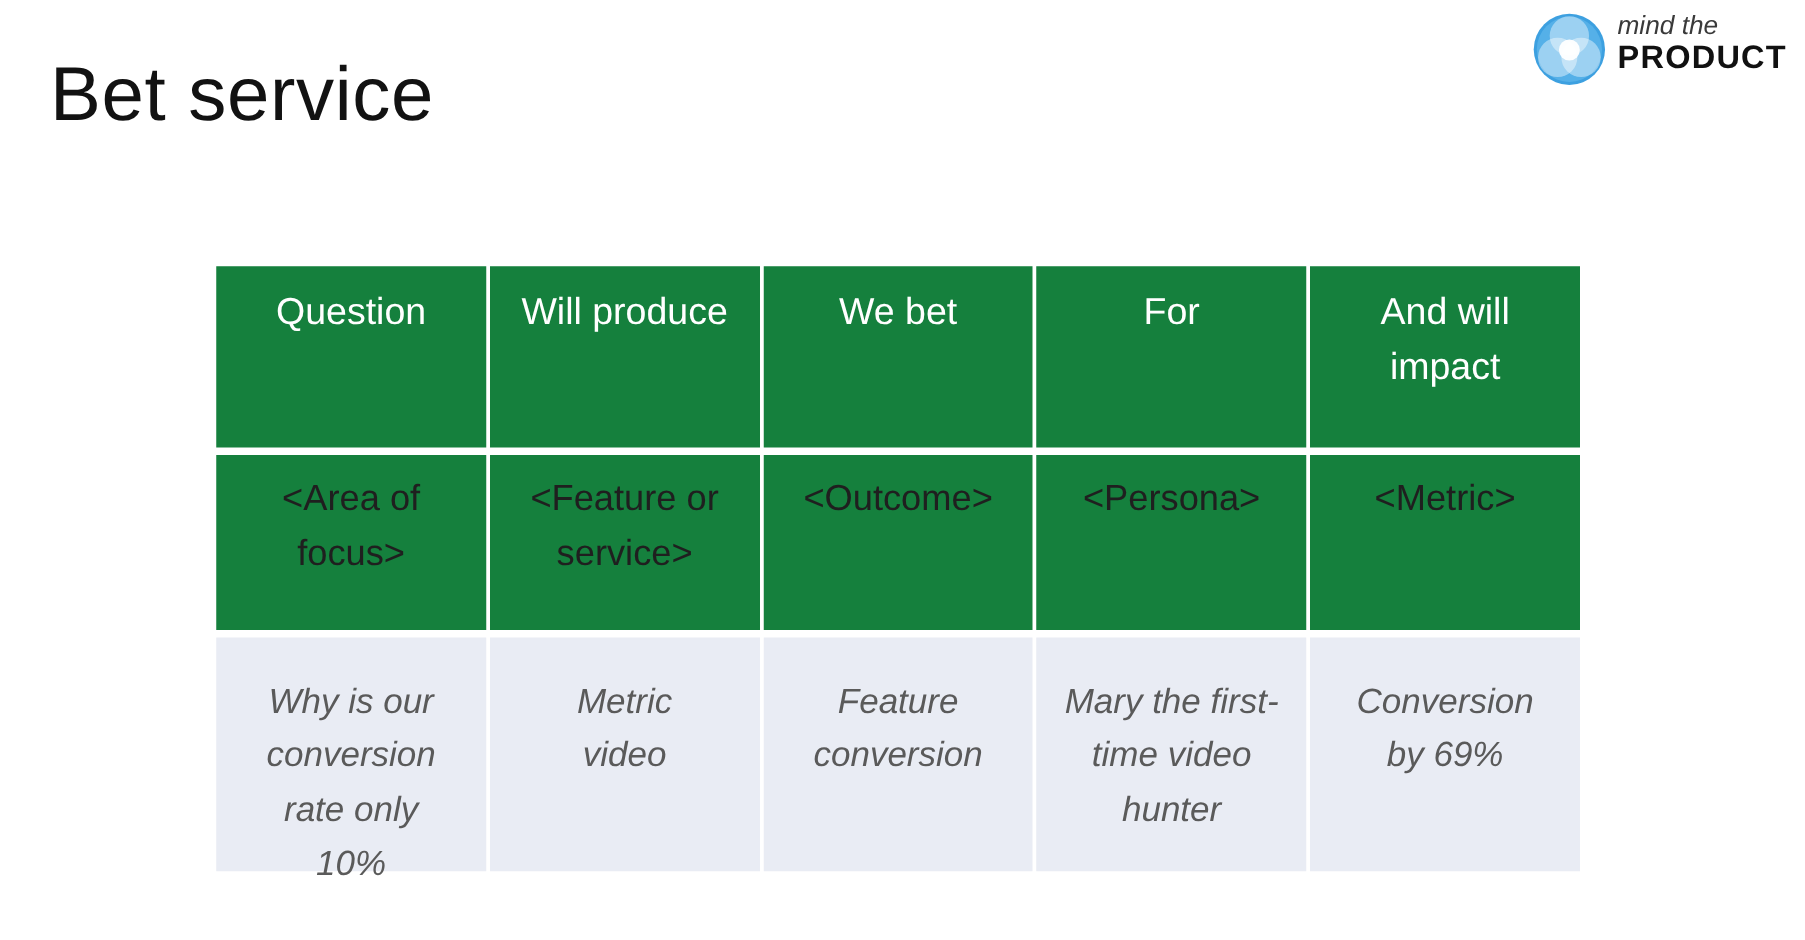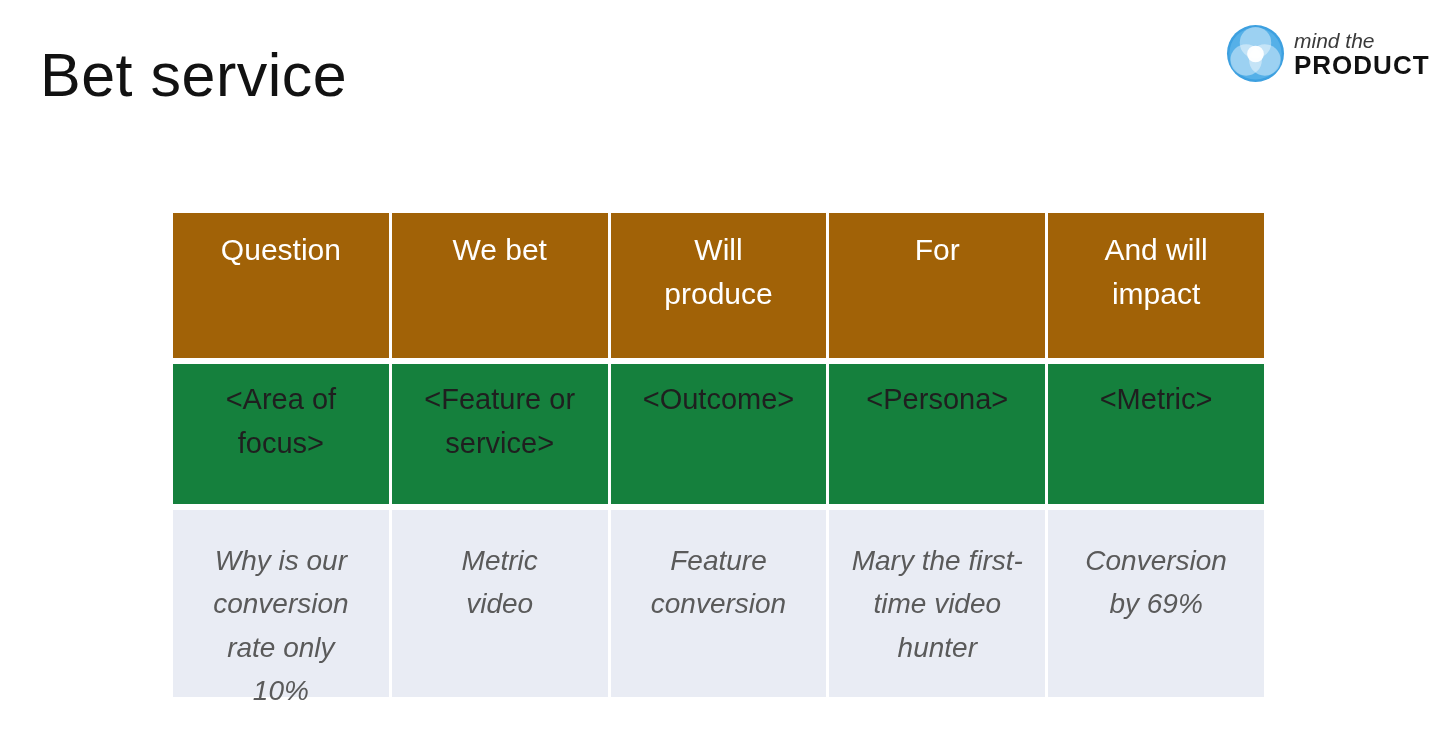--- a/index.html
+++ b/index.html
@@ -9,38 +9,38 @@
   }
   .slide{position:absolute;inset:0;}
 
   
   .title{
     position:absolute;left:40px;top:40px;margin:0;
     font-size:61px;font-weight:400;letter-spacing:0.5px;color:#121212;
   }
 
   
-  .logo{position:absolute;left:1226px;top:24px;display:flex;align-items:center;gap:9px;}
+  .logo{position:absolute;left:1226px;top:10px;display:flex;gap:9px;}
   .logo-icon{width:59px;height:59px;display:block;}
   .logo-text{display:flex;flex-direction:column;line-height:1;}
   .logo-top{font-style:italic;font-size:21px;color:#3a3a3a;margin-bottom:1px;}
   .logo-bottom{font-weight:700;font-size:26px;letter-spacing:1px;color:#111111;}
 
   
   .table{
     position:absolute;left:173px;top:213px;width:1091px;
     display:grid;grid-template-columns:repeat(5,1fr);
     grid-template-rows:145px 140px 187px;
     column-gap:3px;row-gap:6px;
   }
   .cell{text-align:center;box-sizing:border-box;}
   .txt{display:inline-block;}
 
   .cell.header{
-    background:#a16207;color:#ffffff;
+    background:#15803d;color:#ffffff;
     font-size:30px;line-height:1.45;padding-top:15px;
   }
   .cell.placeholder{
     background:#15803d;color:#1f1f1f;
     font-size:29px;line-height:1.5;padding-top:14px;
   }
   .cell.example{
     background:#e9ecf4;color:#5a5a5a;font-style:italic;
     font-size:28px;line-height:1.55;padding-top:29px;
   }
@@ -75,22 +75,22 @@
       </svg>
     </span>
     <span class="logo-text">
       <span class="logo-top">mind the</span>
       <span class="logo-bottom">PRODUCT</span>
     </span>
   </div>
 
   <div class="table">
     <div class="cell header"><span class="txt">Question</span></div>
+    <div class="cell header"><span class="txt">Will produce</span></div>
     <div class="cell header"><span class="txt">We bet</span></div>
-    <div class="cell header"><span class="txt">Will produce</span></div>
     <div class="cell header"><span class="txt">For</span></div>
     <div class="cell header"><span class="txt">And will impact</span></div>
 
     <div class="cell placeholder"><span class="txt">&lt;Area of focus&gt;</span></div>
     <div class="cell placeholder"><span class="txt">&lt;Feature or service&gt;</span></div>
     <div class="cell placeholder"><span class="txt">&lt;Outcome&gt;</span></div>
     <div class="cell placeholder"><span class="txt">&lt;Persona&gt;</span></div>
     <div class="cell placeholder"><span class="txt">&lt;Metric&gt;</span></div>
 
     <div class="cell example"><span class="txt">Why is our conversion rate only 10%</span></div>

